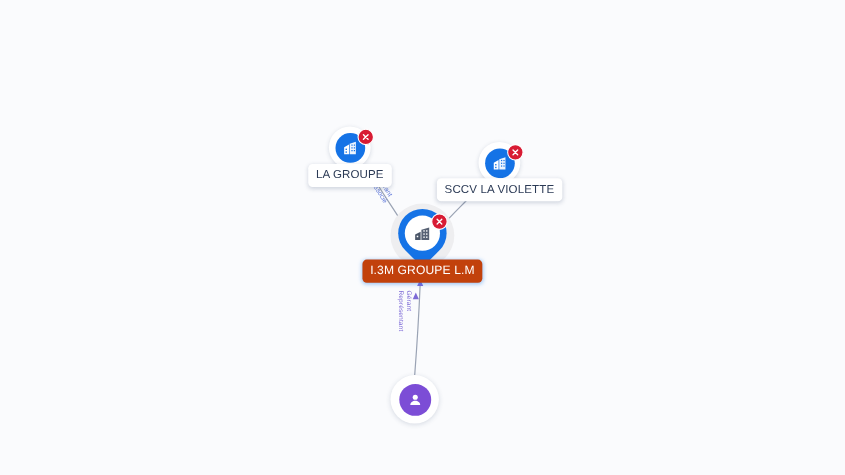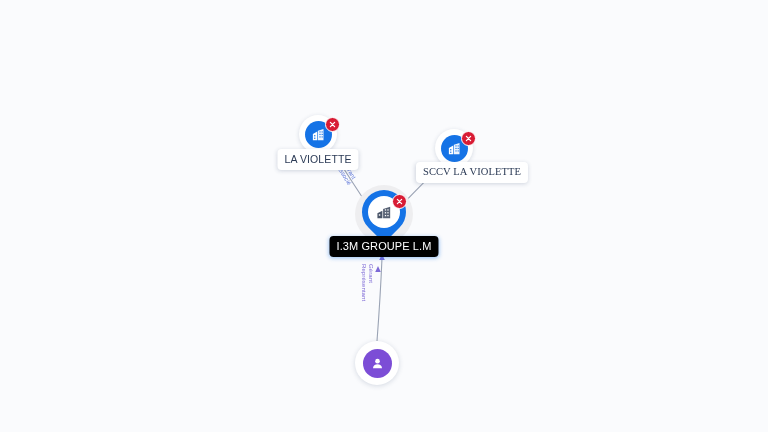--- a/index.html
+++ b/index.html
@@ -147,21 +147,21 @@
     line-height: 1;
     padding: 5px 7px 5px 7px;
     border-radius: 4px;
     background: #ffffff;
     color: #2b3a55;
     box-shadow: 0 1px 4px rgba(40,60,100,0.20);
     transform: translateX(-50%);
     letter-spacing: 0.1px;
   }
   .node-label.primary {
-    background: #000000;
+    background: #c2410c;
     color: #ffffff;
     box-shadow: 0 1px 4px rgba(21,115,230,0.45);
     font-size: 11px;
     text-align: center;
   }
 
   .edge-label {
     position: absolute;
     font-size: 6px;
     line-height: 1.15;
@@ -224,21 +224,21 @@
           <rect x="17" y="15" width="1.8" height="1.8" fill="#1573e6"></rect>
         </svg>
       </div>
     </div>
     <div class="badge-x" style="left:7px; top:-17px;">
       <svg width="7" height="7" viewBox="0 0 10 10">
         <path d="M2 2 L8 8 M8 2 L2 8" stroke="#ffffff" stroke-width="1.8" stroke-linecap="round"></path>
       </svg>
     </div>
   </div>
-  <div class="node-label" style="left:318px; top:149px;">LA VIOLETTE</div>
+  <div class="node-label" style="left:318px; top:149px;">LA GROUPE</div>
 
   <div class="node" style="left:454px; top:148px;">
     <div class="company-marker">
       <div class="company-disc">
         <svg width="15" height="15" viewBox="0 0 24 24">
           <path d="M3 21V11l7-4v14H3z" fill="#ffffff"></path>
           <path d="M11 21V6l9-3v18h-9z" fill="#ffffff" opacity="0.93"></path>
           <rect x="5" y="13" width="2" height="2" fill="#1573e6"></rect>
           <rect x="5" y="17" width="2" height="2" fill="#1573e6"></rect>
           <rect x="13.5" y="7" width="1.8" height="1.8" fill="#1573e6"></rect>
@@ -249,21 +249,21 @@
           <rect x="17" y="15" width="1.8" height="1.8" fill="#1573e6"></rect>
         </svg>
       </div>
     </div>
     <div class="badge-x" style="left:7px; top:-17px;">
       <svg width="7" height="7" viewBox="0 0 10 10">
         <path d="M2 2 L8 8 M8 2 L2 8" stroke="#ffffff" stroke-width="1.8" stroke-linecap="round"></path>
       </svg>
     </div>
   </div>
-  <div class="node-label" style="left:472px; top:162px;font-family:Liberation Serif, serif;">SCCV LA VIOLETTE</div>
+  <div class="node-label" style="left:454px; top:162px;">SCCV LA VIOLETTE</div>
 
   <div class="node" style="left:384px; top:214px;">
     <div class="pin-halo"></div>
     <div class="pin-wrap">
       <div class="pin-body"></div>
       <div class="pin-inner">
         <svg width="17" height="17" viewBox="0 0 24 24">
           <path d="M2 20v-7l7-3.5V20H2z" fill="#4a5568"></path>
           <path d="M10 20V7l10-3v16H10z" fill="#4a5568" opacity="0.92"></path>
           <rect x="4" y="14.5" width="2" height="2" fill="#ffffff"></rect>

